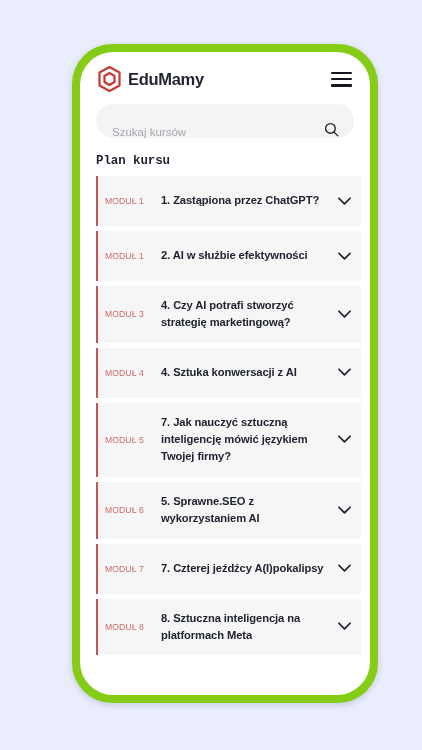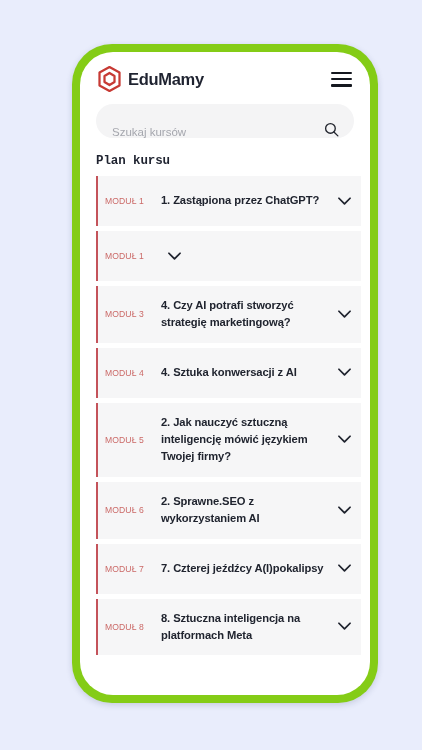--- a/index.html
+++ b/index.html
@@ -214,20 +214,21 @@
         <div class="module-title">1. Zastąpiona przez ChatGPT?</div>
         <div class="chev">
           <svg width="13" height="9" viewBox="0 0 14 9">
               <polyline points="1,1 7,7 13,1" fill="none" stroke="#1f232e" stroke-width="1.9" stroke-linecap="round" stroke-linejoin="round"></polyline>
             </svg>
         </div>
       </div>
 
       <div class="module-card">
         <div class="module-tag">MODUŁ 1</div>
+        <div class="module-title">2. AI w służbie efektywności</div>
         <div class="chev">
           <svg width="13" height="9" viewBox="0 0 14 9">
               <polyline points="1,1 7,7 13,1" fill="none" stroke="#1f232e" stroke-width="1.9" stroke-linecap="round" stroke-linejoin="round"></polyline>
             </svg>
         </div>
       </div>
 
       <div class="module-card">
         <div class="module-tag">MODUŁ 3</div>
         <div class="module-title">4. Czy AI potrafi stworzyć strategię marketingową?</div>
@@ -243,31 +244,31 @@
         <div class="module-title">4. Sztuka konwersacji z AI</div>
         <div class="chev">
           <svg width="13" height="9" viewBox="0 0 14 9">
               <polyline points="1,1 7,7 13,1" fill="none" stroke="#1f232e" stroke-width="1.9" stroke-linecap="round" stroke-linejoin="round"></polyline>
             </svg>
         </div>
       </div>
 
       <div class="module-card">
         <div class="module-tag">MODUŁ 5</div>
-        <div class="module-title">2. Jak nauczyć sztuczną inteligencję mówić językiem Twojej firmy?</div>
+        <div class="module-title">7. Jak nauczyć sztuczną inteligencję mówić językiem Twojej firmy?</div>
         <div class="chev">
           <svg width="13" height="9" viewBox="0 0 14 9">
               <polyline points="1,1 7,7 13,1" fill="none" stroke="#1f232e" stroke-width="1.9" stroke-linecap="round" stroke-linejoin="round"></polyline>
             </svg>
         </div>
       </div>
 
       <div class="module-card">
         <div class="module-tag">MODUŁ 6</div>
-        <div class="module-title">2. Sprawne.SEO z wykorzystaniem AI</div>
+        <div class="module-title">5. Sprawne.SEO z wykorzystaniem AI</div>
         <div class="chev">
           <svg width="13" height="9" viewBox="0 0 14 9">
               <polyline points="1,1 7,7 13,1" fill="none" stroke="#1f232e" stroke-width="1.9" stroke-linecap="round" stroke-linejoin="round"></polyline>
             </svg>
         </div>
       </div>
 
       <div class="module-card">
         <div class="module-tag">MODUŁ 7</div>
         <div class="module-title">7. Czterej jeźdźcy A(I)pokalipsy</div>

